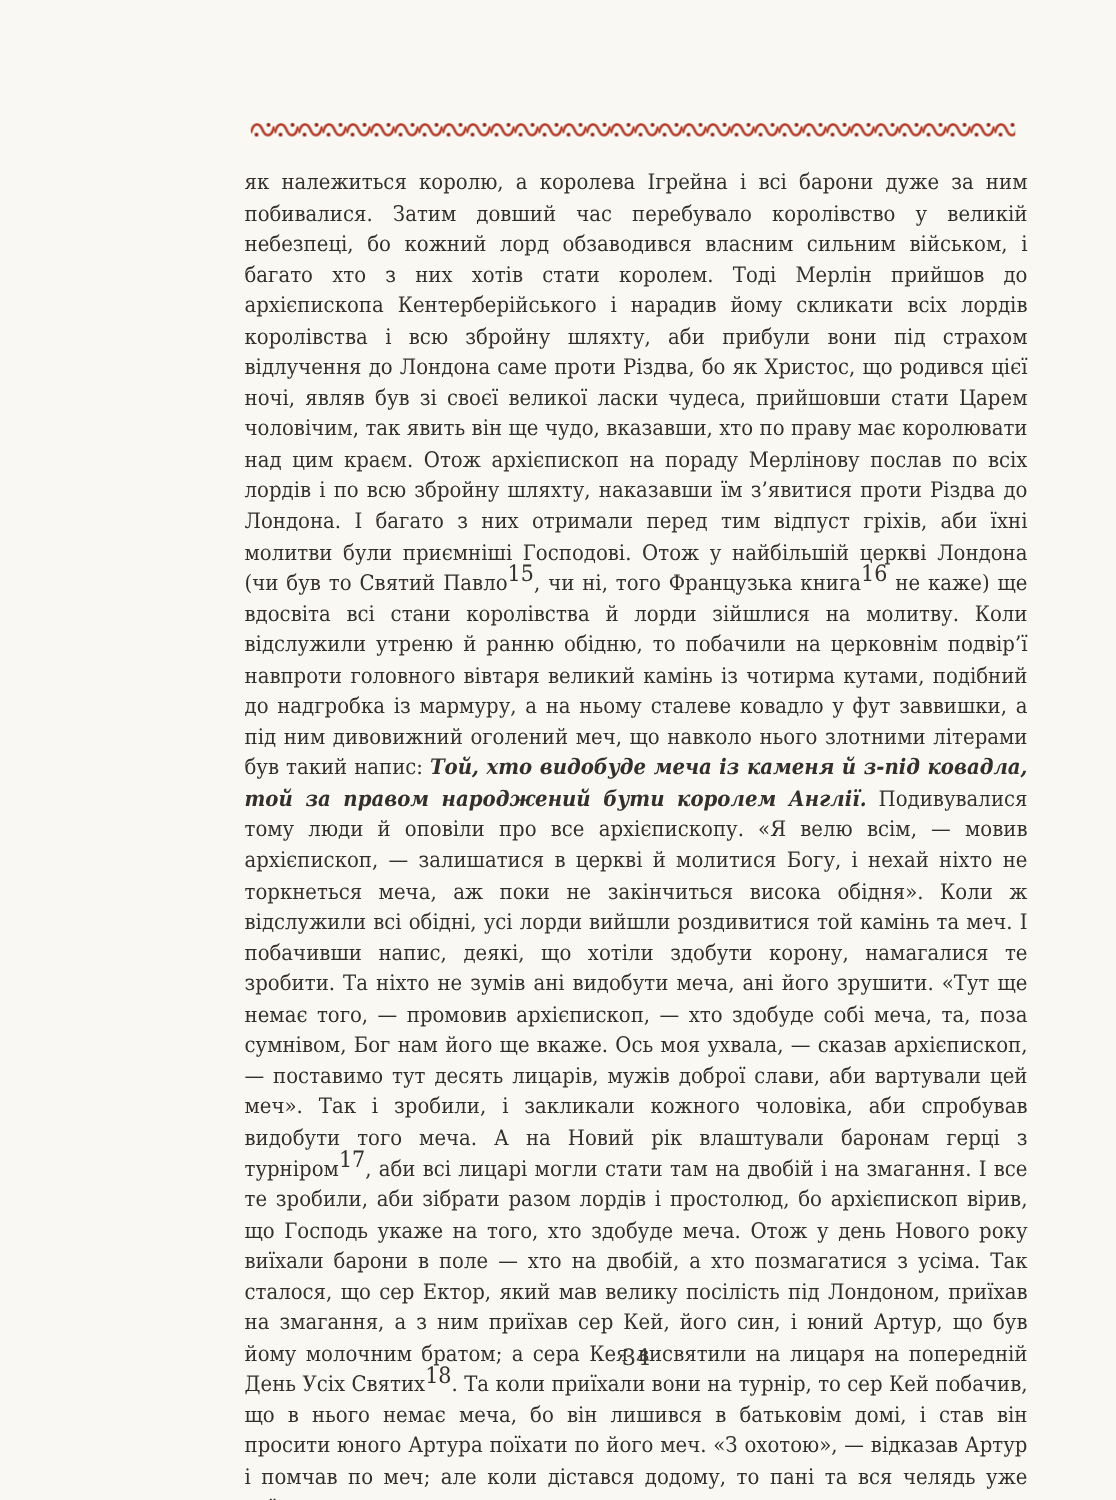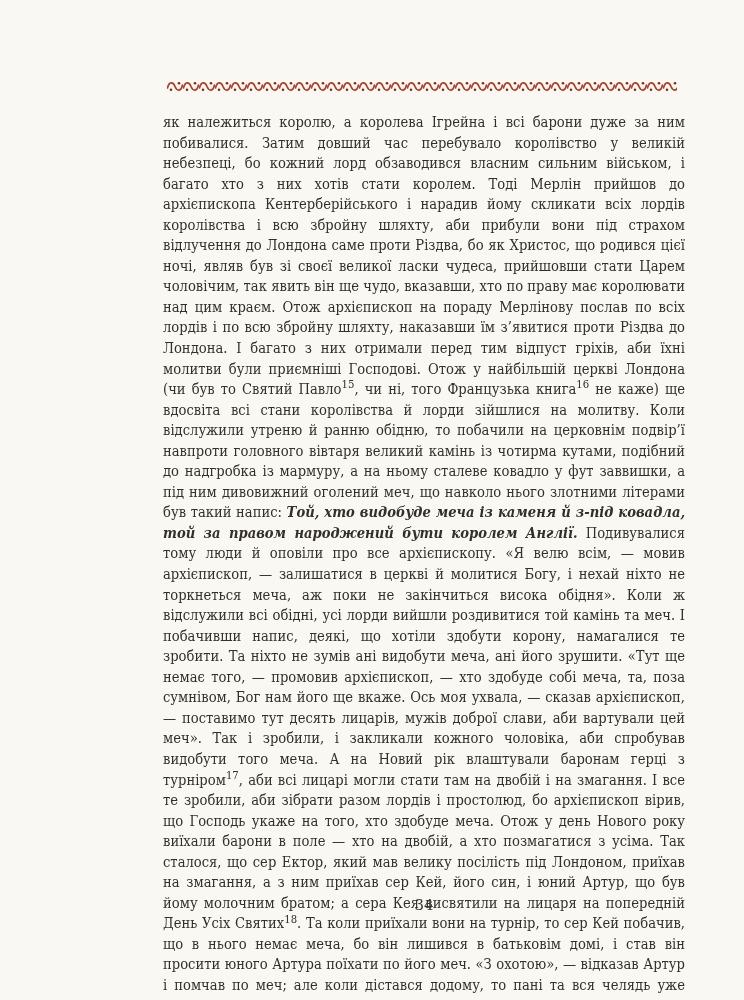--- a/index.html
+++ b/index.html
@@ -31,21 +31,21 @@
     margin: 0;
     font-size: 14.3px;
     line-height: 20.55px;
     text-align: justify;
     text-justify: inter-word;
     transform: scaleX(0.919);
     transform-origin: 0 0;
     color: #33302b;
   }
   .body-text .sup {
-    font-size: 11px;
+    font-size: 15px;
     vertical-align: super;
     line-height: 0;
     margin-top: 25px;
   }
   .body-text .inscription {
     font-weight: bold;
     font-style: italic;
   }
   .page-footer {
     position: absolute;

